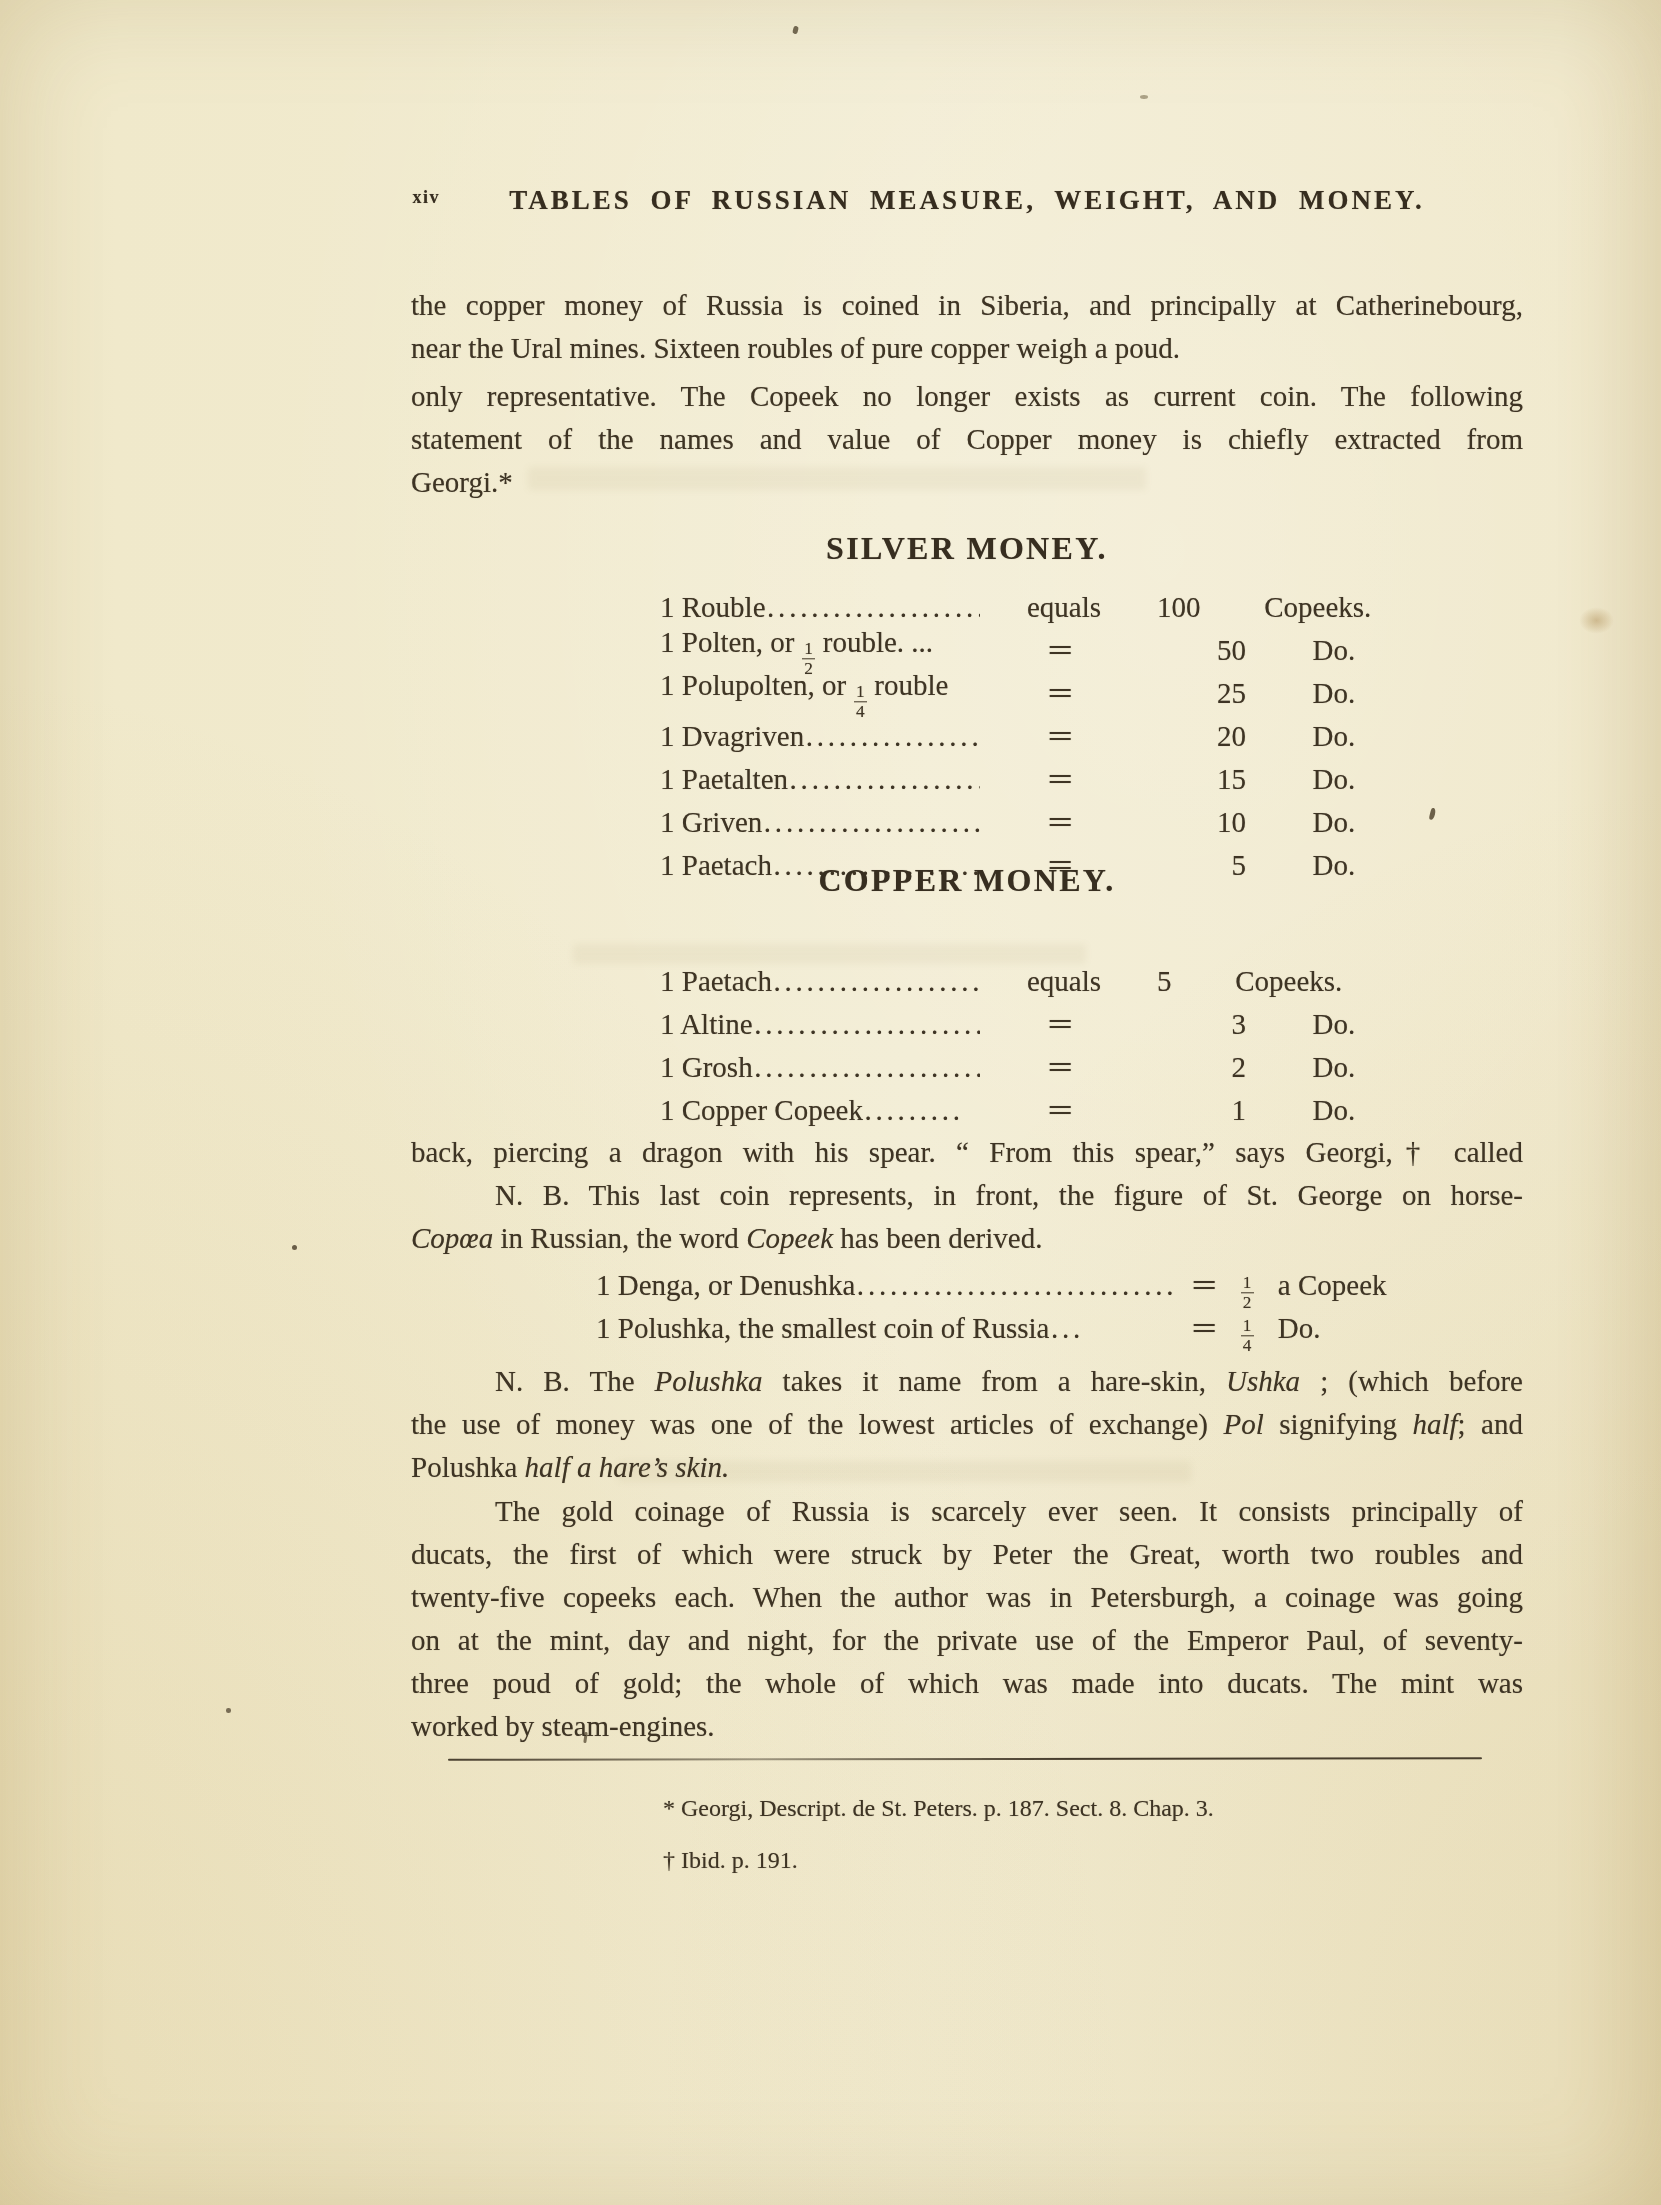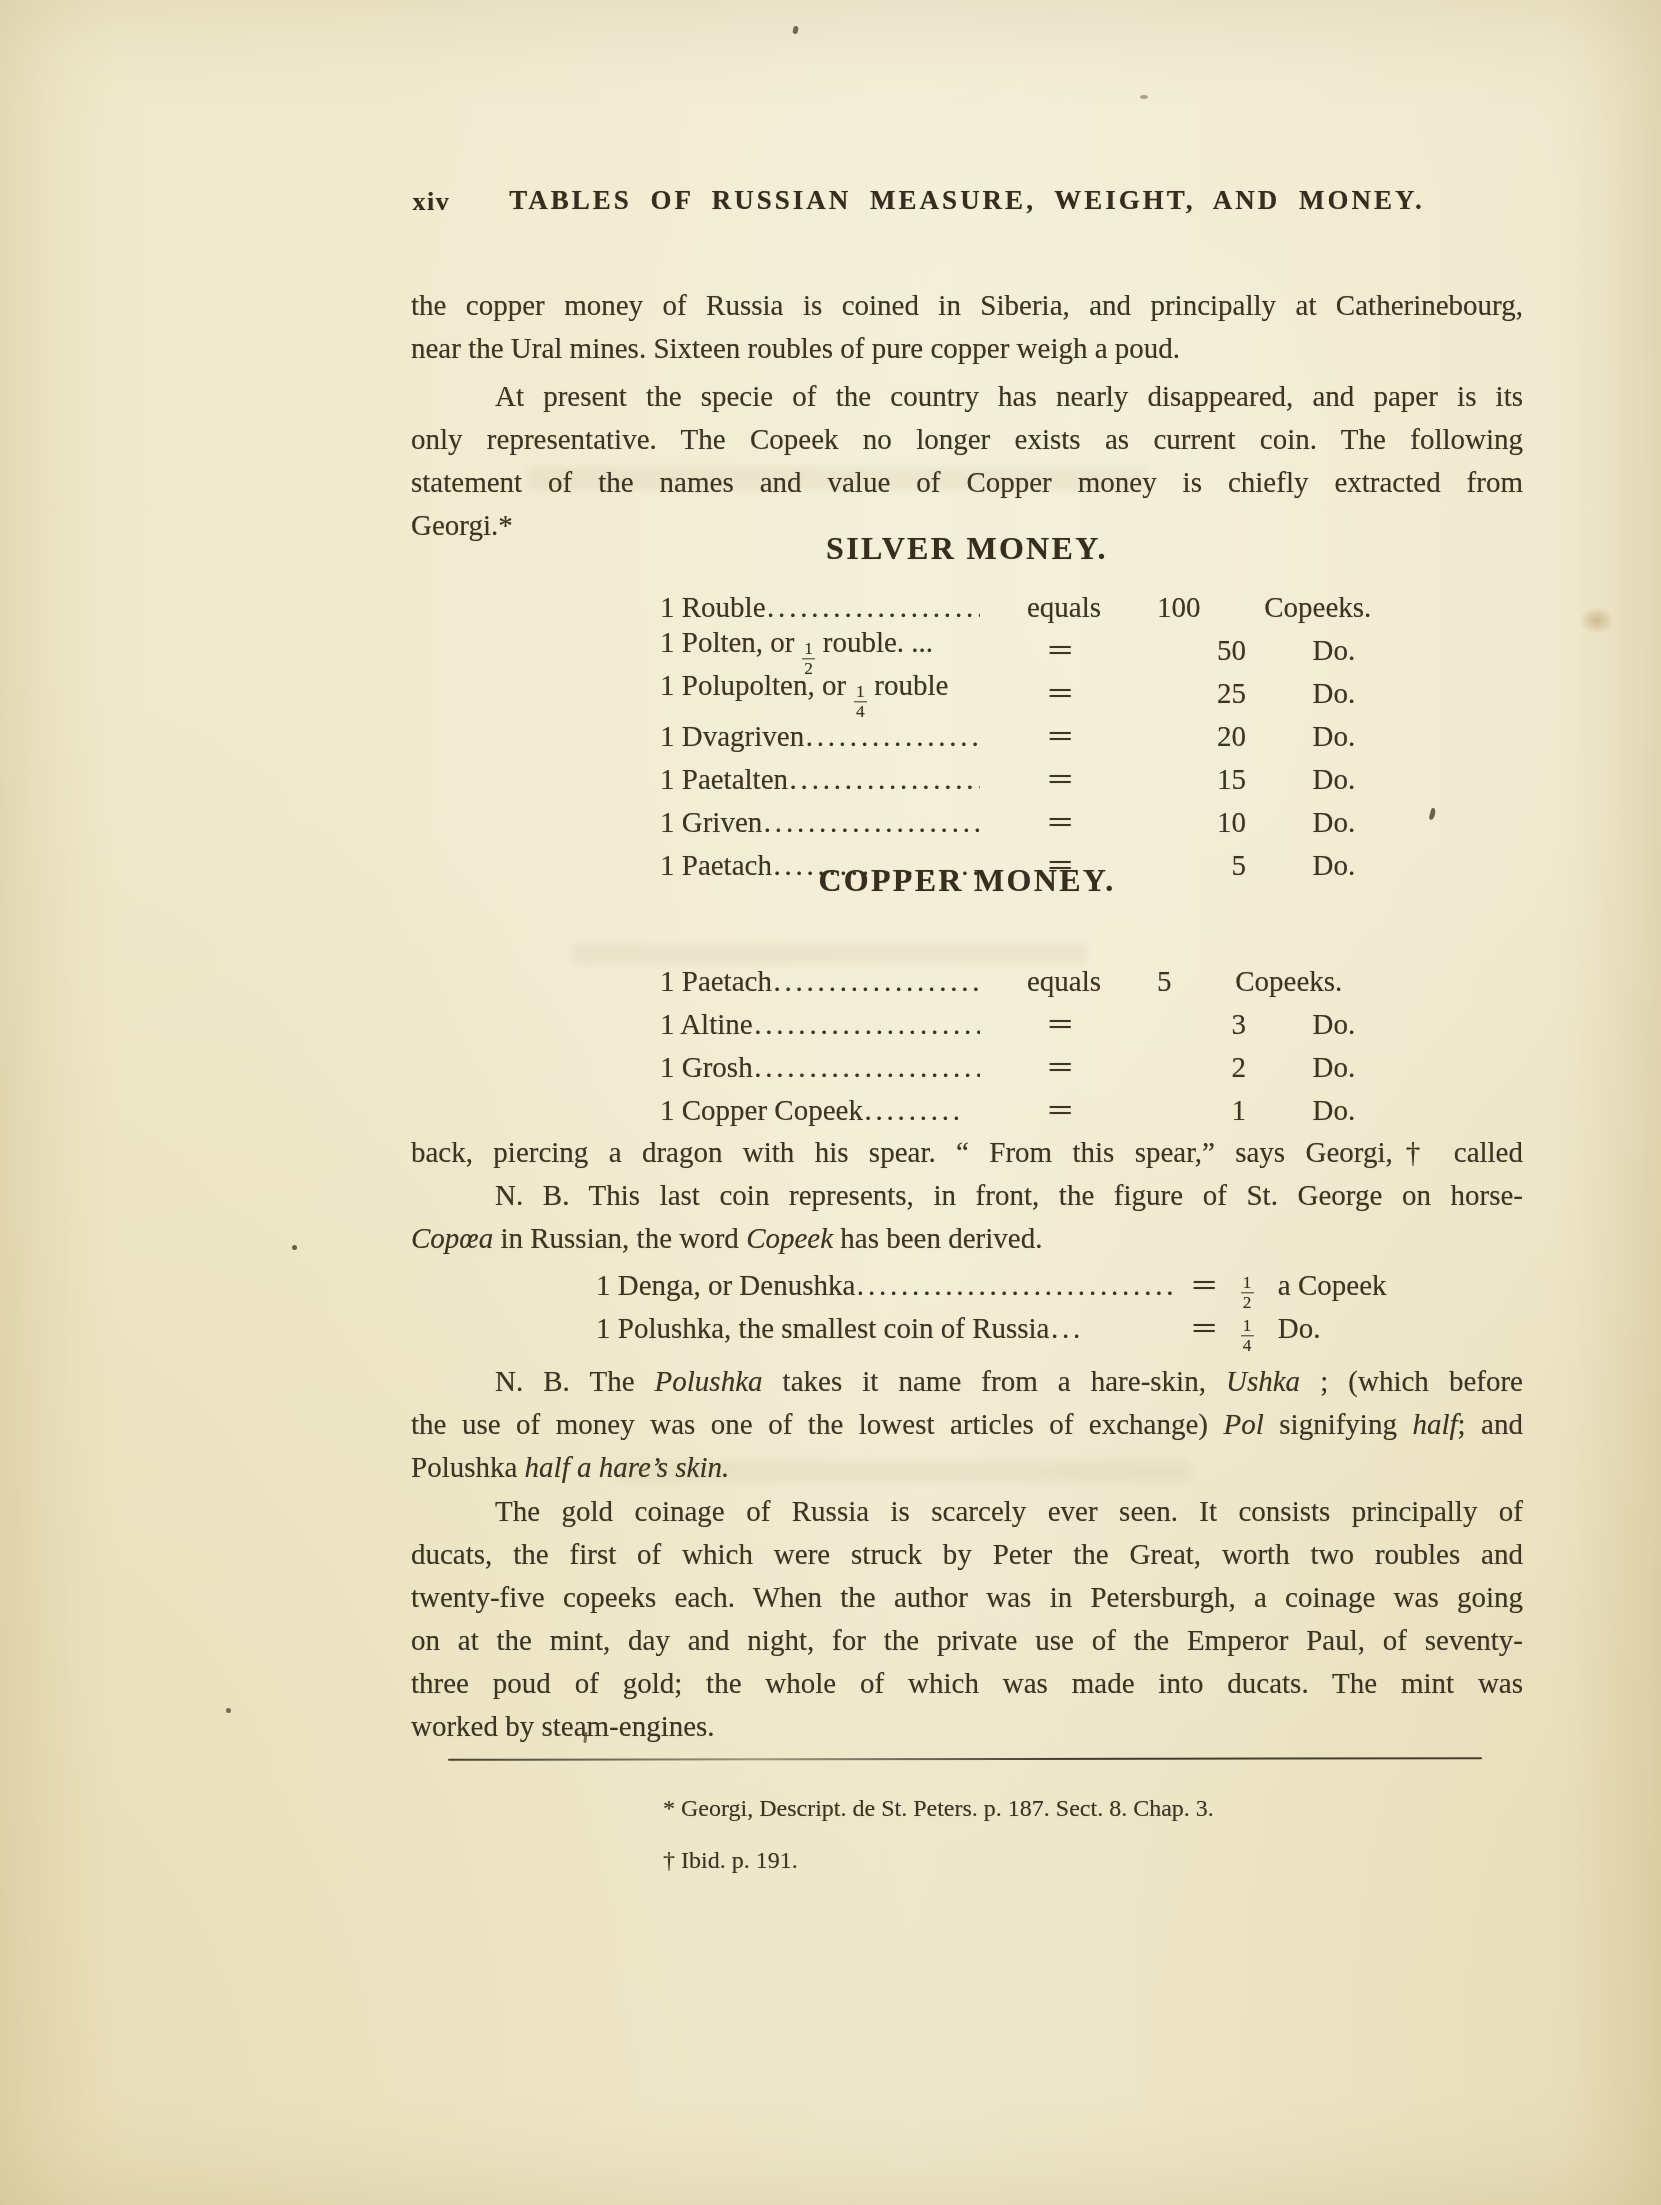--- a/index.html
+++ b/index.html
@@ -14,21 +14,21 @@
       radial-gradient(ellipse at 108% 95%, rgba(190,160,90,0.16), transparent 45%),
       linear-gradient(90deg,#ece3c2 0%,#f0e9cb 7%,#f2ecd2 55%,#efe7c8 94%,#e8ddba 100%),
       #f0e9cc;
     box-shadow:inset 0 0 106px rgba(150,125,60,0.20);
     text-shadow:0 0 0.8px rgba(62,52,36,0.45);
   }
   .text-block{position:absolute;left:411px;top:0;width:1112px;height:100%;}
   
   .pg-header{position:absolute;top:185px;left:0;width:100%;height:38px;
     font-weight:700;font-size:27px;letter-spacing:3px;word-spacing:9px;color:#362d1f;}
-  .pg-num{position:absolute;left:1.5px;top:1.5px;font-size:26px;letter-spacing:1.5px;}
+  .pg-num{position:absolute;left:1.5px;top:1.5px;font-size:18px;letter-spacing:1.5px;}
   .pg-title{display:block;text-align:center;}
   
   .para{position:absolute;left:0;width:1112px;font-size:29px;line-height:43px;}
   .jl{text-align:justify;text-align-last:justify;white-space:normal;}
   .jl-end{text-align:left;text-align-last:left;}
   .ind{padding-left:84px;}
   
   .money-heading{position:absolute;left:0;width:100%;text-align:center;
     font-size:32px;font-weight:700;letter-spacing:2.3px;color:#372e20;}
   
@@ -86,21 +86,20 @@
       <span class="pg-num">xiv</span>
       <span class="pg-title">TABLES OF RUSSIAN MEASURE, WEIGHT, AND MONEY.</span>
     </header>
 
     <div class="para" style="top:284px;">
       <div class="jl">the copper money of Russia is coined in Siberia, and principally at Catherinebourg,</div>
       <div class="jl jl-end">near the Ural mines. Sixteen roubles of pure copper weigh a poud.</div>
     </div>
 
     <div class="para" style="top:375px;">
-      <div class="jl ind">At present the specie of the country has nearly disappeared, and paper is its</div>
       <div class="jl">only representative. The Copeek no longer exists as current coin. The following</div>
       <div class="jl">statement of the names and value of Copper money is chiefly extracted from</div>
       <div class="jl jl-end">Georgi.*</div>
     </div>
 
     <div class="money-heading" style="top:530px;">SILVER MONEY.</div>
 
     <div class="mtable" style="top:586px;left:249px;width:595px;">
       <div class="trow r-first">
         <span class="tl">

